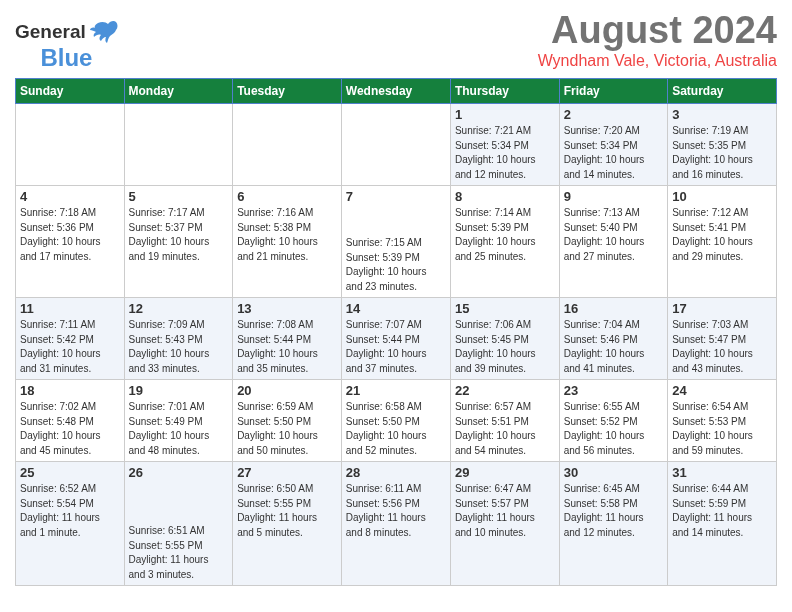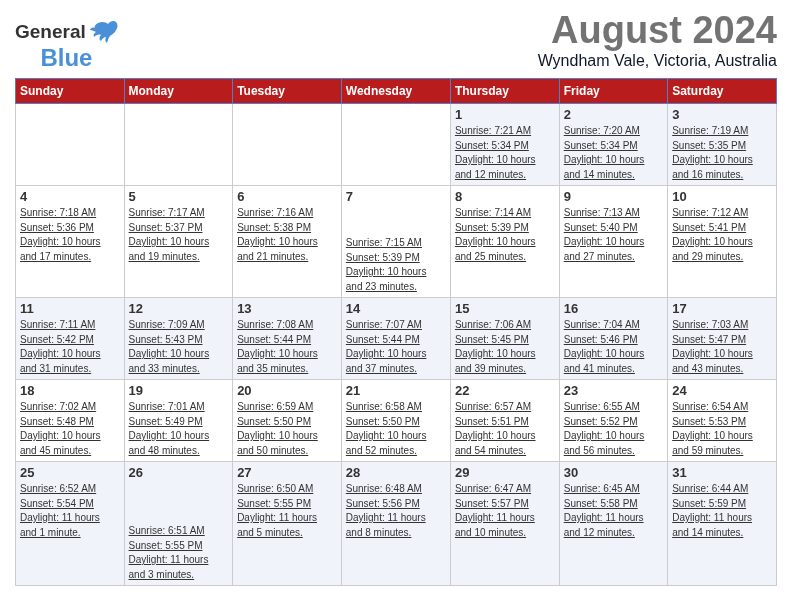--- a/index.html
+++ b/index.html
@@ -39,30 +39,30 @@
       text-align: right;
     }
     .month-title {
       font-size: 38px;
       font-weight: bold;
       color: #737373;
       line-height: 1.1;
     }
     .location-title {
       font-size: 16px;
-      color: #0f172a;
+      color: #ef4444;
       font-weight: normal;
     }
     .calendar {
       width: 100%;
       border-collapse: collapse;
       font-size: 11px;
     }
     .calendar th {
-      background: #b91c1c;
+      background: #15803d;
       color: #fff;
       padding: 5px 4px;
       text-align: left;
       font-size: 12px;
       font-weight: bold;
       border: 1px solid #5080cc;
       margin-left: 16px;
     }
     .calendar td {
       border: 1px solid #ccc;
@@ -82,21 +82,20 @@
       font-weight: bold;
       font-size: 13px;
       color: #333;
       display: block;
       margin-bottom: 2px;
     }
     .day-info {
       font-size: 10px;
       color: #333;
       line-height: 1.45;
-      text-decoration: underline;
     }
     .empty-cell {
       background: #fff !important;
     }
     
     .logo-svg {
       width: 30px;
       height: 28px;
       margin-left: 2px;
     }
@@ -334,21 +333,21 @@
         </td>
         <td>
           <span class="day-num">27</span>
           <div class="day-info" style="white-space: pre-line;">Sunrise: 6:50 AM
 Sunset: 5:55 PM
 Daylight: 11 hours
 and 5 minutes.</div>
         </td>
         <td>
           <span class="day-num">28</span>
-          <div class="day-info" style="white-space: pre-line;">Sunrise: 6:48 AM
+          <div class="day-info" style="white-space: pre-line;">Sunrise: 6:11 AM
 Sunset: 5:56 PM
 Daylight: 11 hours
 and 8 minutes.</div>
         </td>
         <td>
           <span class="day-num">29</span>
           <div class="day-info" style="white-space: pre-line;">Sunrise: 6:47 AM
 Sunset: 5:57 PM
 Daylight: 11 hours
 and 10 minutes.</div>

